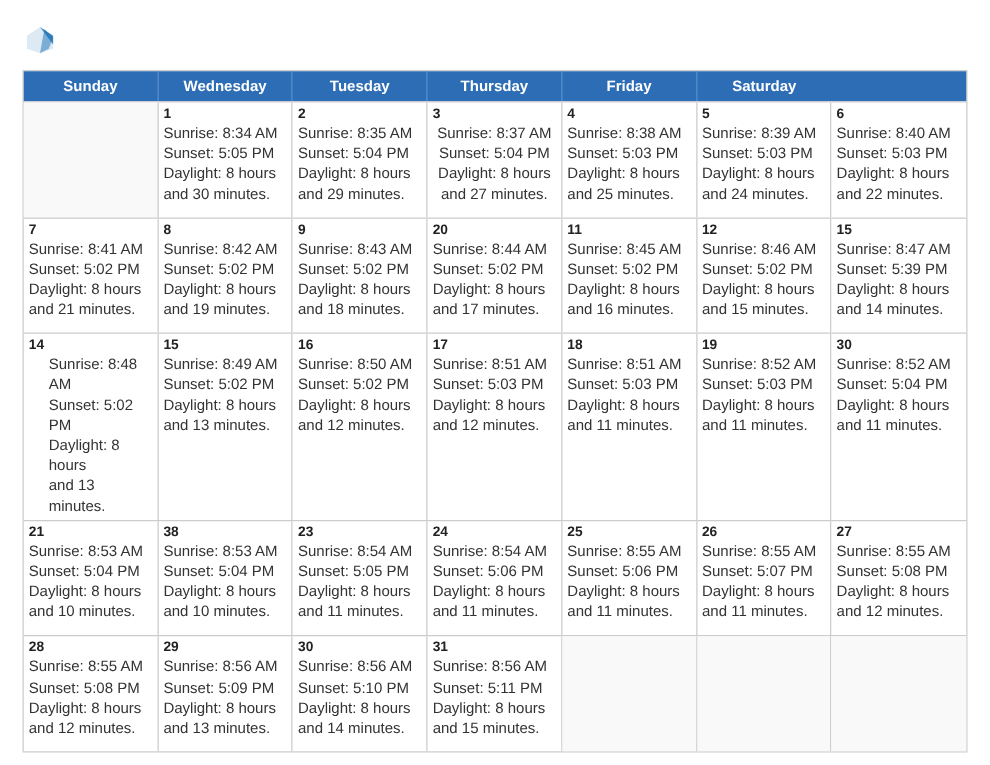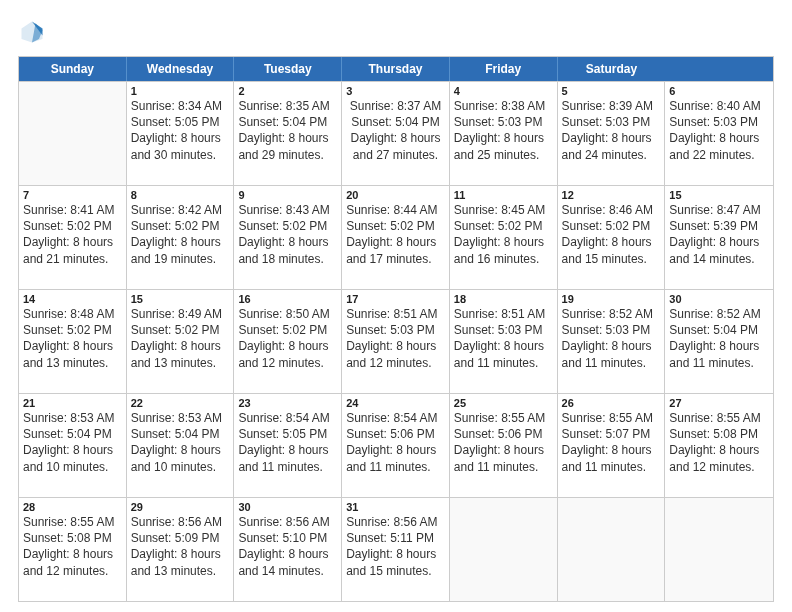--- a/index.html
+++ b/index.html
@@ -229,21 +229,21 @@
             <span class="day-num">15</span>
             <div class="cell-info" style="white-space: pre-line;">Sunrise: 8:47 AM
 Sunset: 5:39 PM
 Daylight: 8 hours
 and 14 minutes.</div>
           </div>
         </div>
         <div class="cal-row">
           <div class="cal-cell">
             <span class="day-num">14</span>
-            <div class="cell-info" style="white-space: pre-line;">Sunrise: 8:48 AM
+            <div class="cell-info" style="white-space: pre-line; margin-left: 16px;">Sunrise: 8:48 AM
 Sunset: 5:02 PM
 Daylight: 8 hours
 and 13 minutes.</div>
           </div>
           <div class="cal-cell">
             <span class="day-num">15</span>
             <div class="cell-info" style="white-space: pre-line;">Sunrise: 8:49 AM
 Sunset: 5:02 PM
 Daylight: 8 hours
 and 13 minutes.</div>
@@ -286,21 +286,21 @@
         </div>
         <div class="cal-row">
           <div class="cal-cell">
             <span class="day-num">21</span>
             <div class="cell-info" style="white-space: pre-line;">Sunrise: 8:53 AM
 Sunset: 5:04 PM
 Daylight: 8 hours
 and 10 minutes.</div>
           </div>
           <div class="cal-cell">
-            <span class="day-num">22</span>
+            <span class="day-num">38</span>
             <div class="cell-info" style="white-space: pre-line;">Sunrise: 8:53 AM
 Sunset: 5:04 PM
 Daylight: 8 hours
 and 10 minutes.</div>
           </div>
           <div class="cal-cell">
             <span class="day-num">23</span>
             <div class="cell-info" style="white-space: pre-line;">Sunrise: 8:54 AM
 Sunset: 5:05 PM
 Daylight: 8 hours

